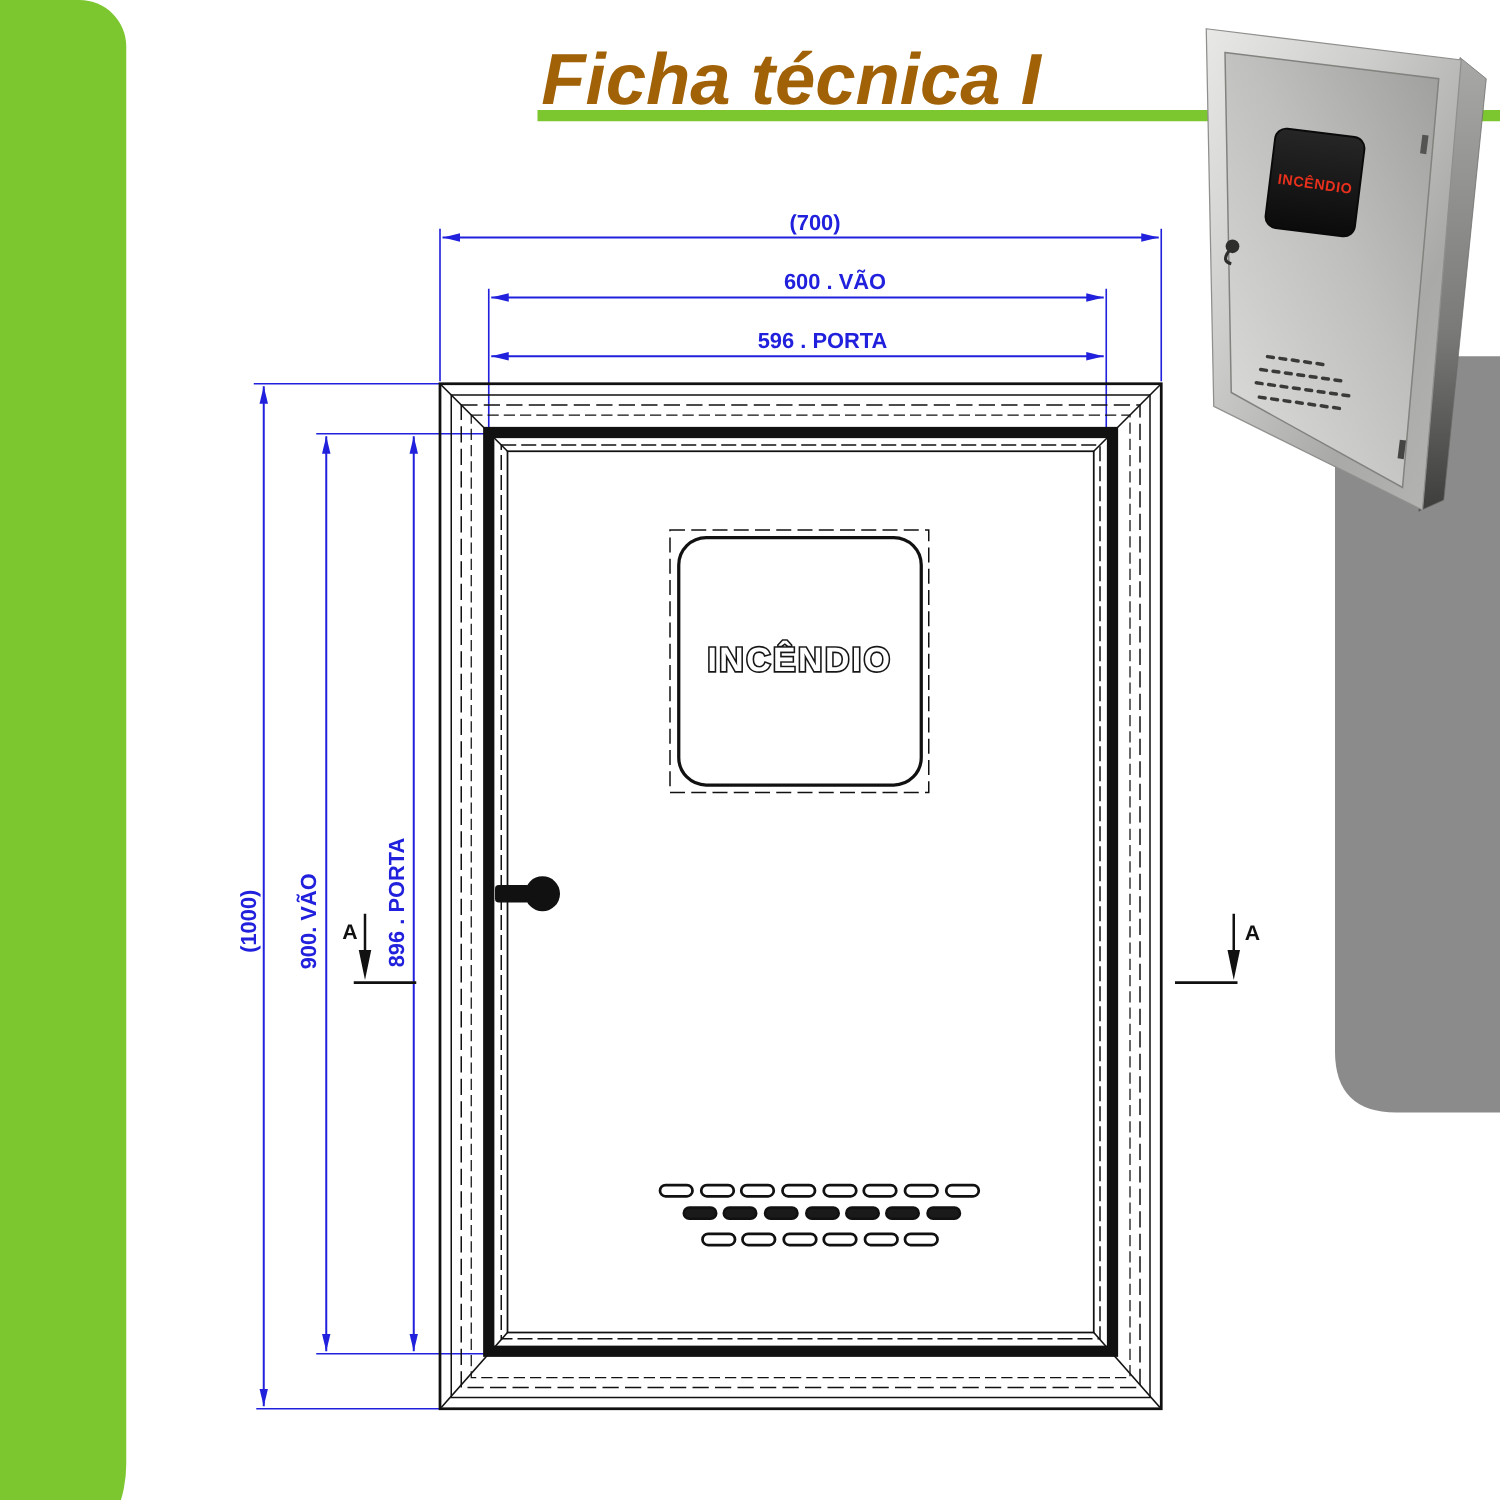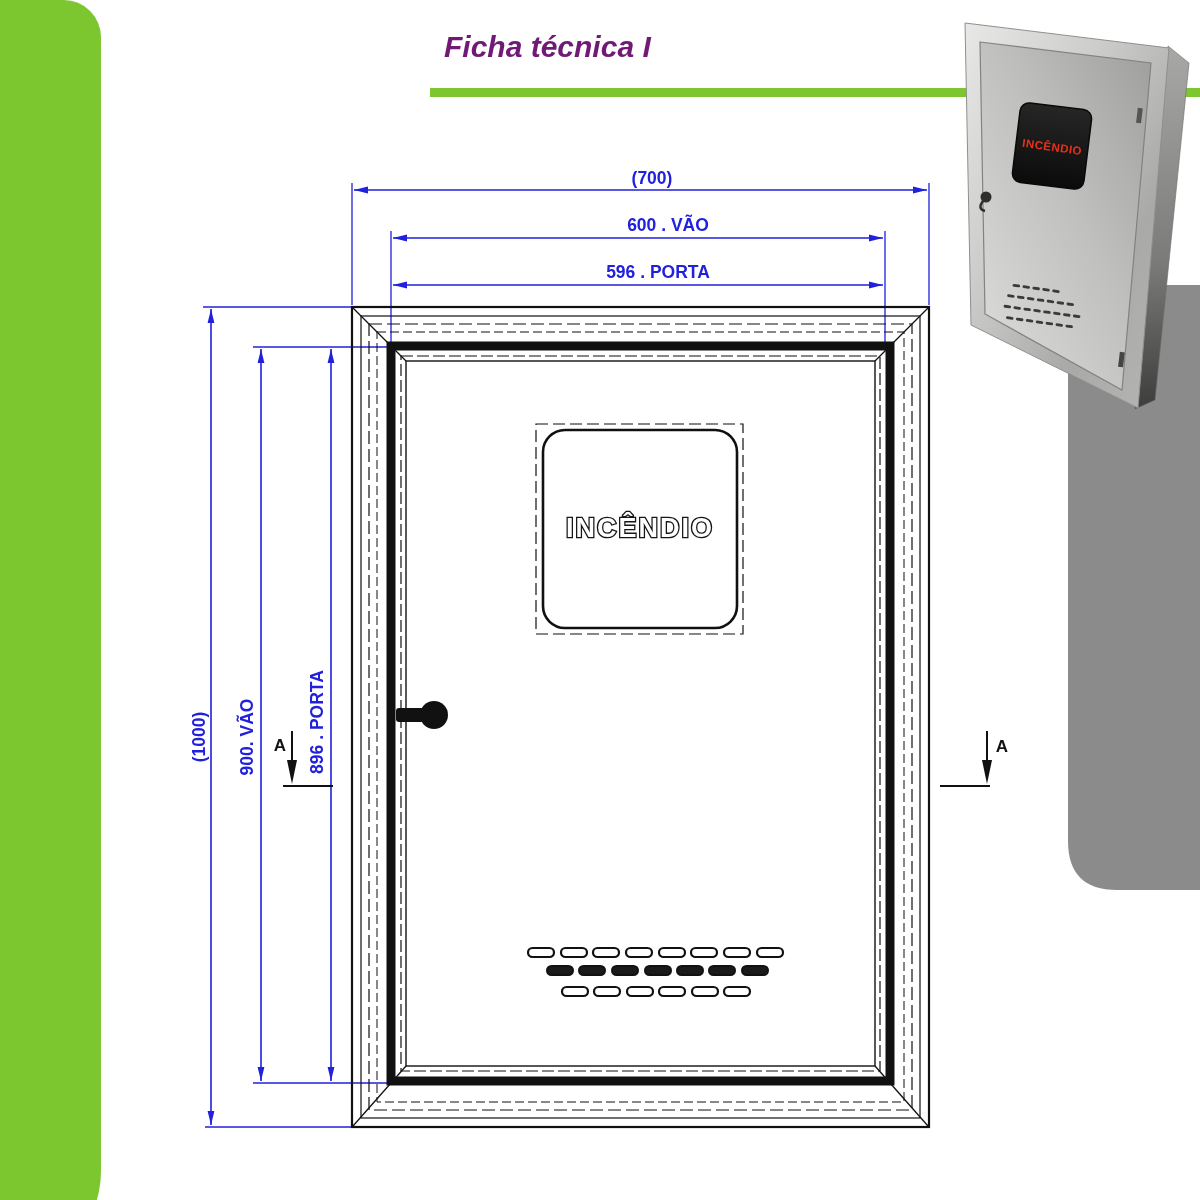--- a/index.html
+++ b/index.html
@@ -5,24 +5,24 @@
   html,body{margin:0;padding:0;}
   body{
     width:1200px;height:1200px;overflow:hidden;position:relative;
     background:#ffffff;font-family:"Liberation Sans",sans-serif;
   }
   .green-stripe{
     position:absolute;left:0;top:0;width:101px;height:1272px;
     background:#7cc62f;border-radius:0 48px 130px 0;z-index:1;
   }
   .page-title{
-    position:absolute;left:444px;top:30px;z-index:3;
-    font-family:"Liberation Sans",sans-serif;
-    font-size:30px;font-weight:bold;font-style:italic;
-    color:#701a75;letter-spacing:0px;white-space:nowrap;
+    position:absolute;left:433px;top:30px;z-index:3;
+    font-family:"Liberation Sans",sans-serif;
+    font-size:58px;font-weight:bold;font-style:italic;
+    color:#a16207;letter-spacing:0px;white-space:nowrap;
   }
   #scene{position:absolute;left:0;top:0;z-index:2;}
   text.dim{
     font-family:"Liberation Sans",sans-serif;
     font-weight:bold;font-size:17.5px;fill:#2020dd;
   }
   text.sec{
     font-family:"Liberation Sans",sans-serif;
     font-weight:bold;font-size:17px;fill:#111111;
   }

